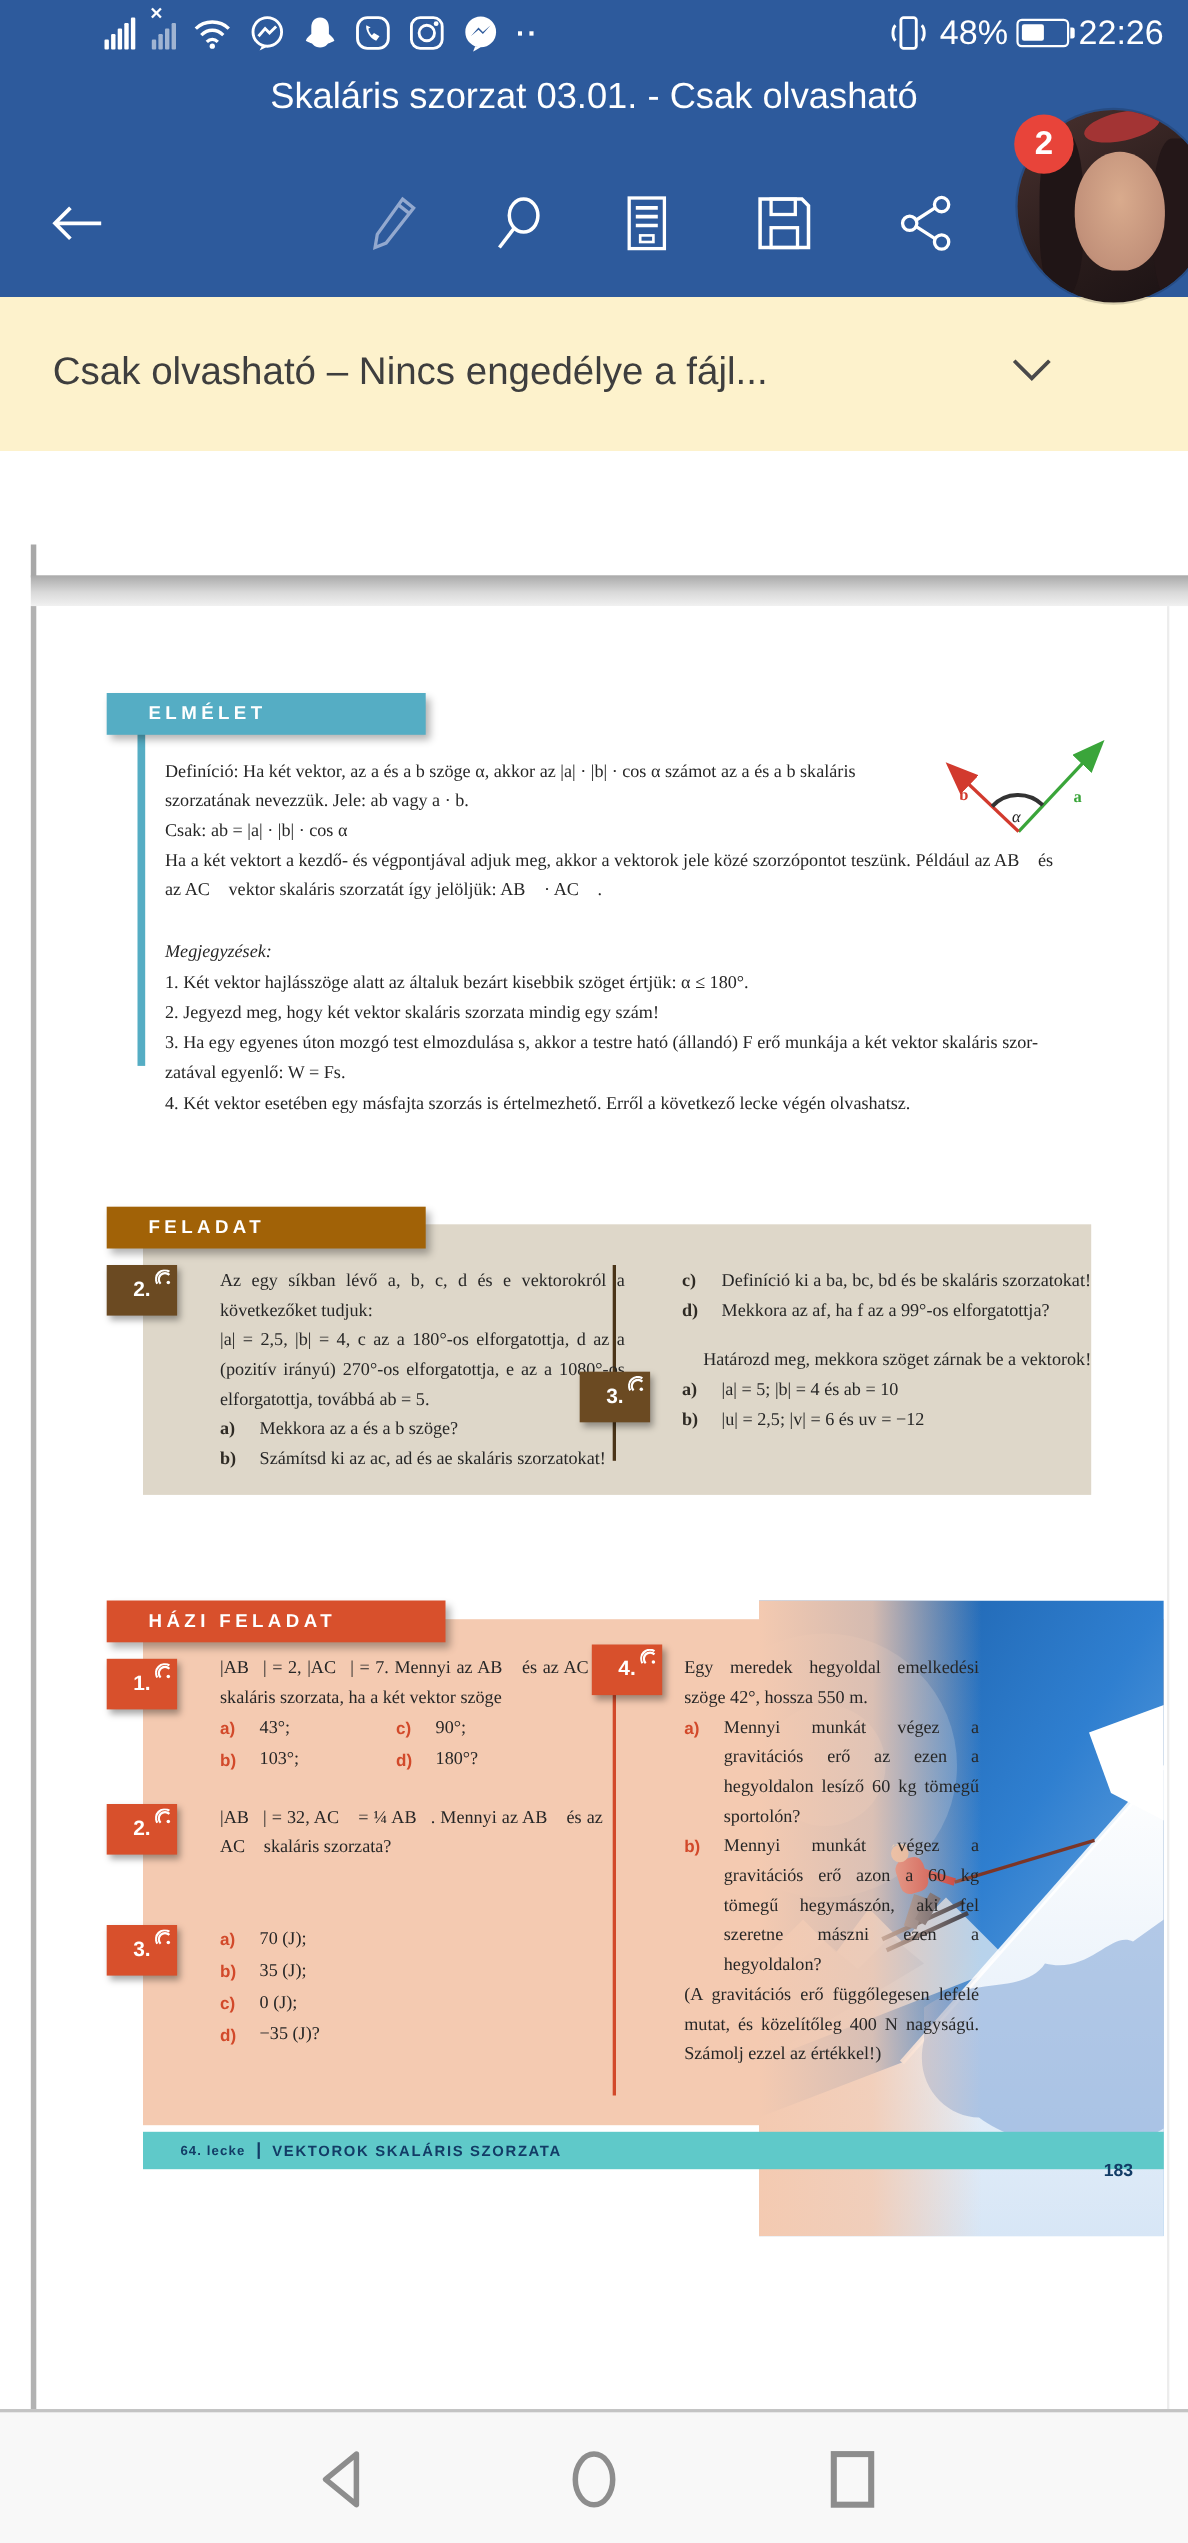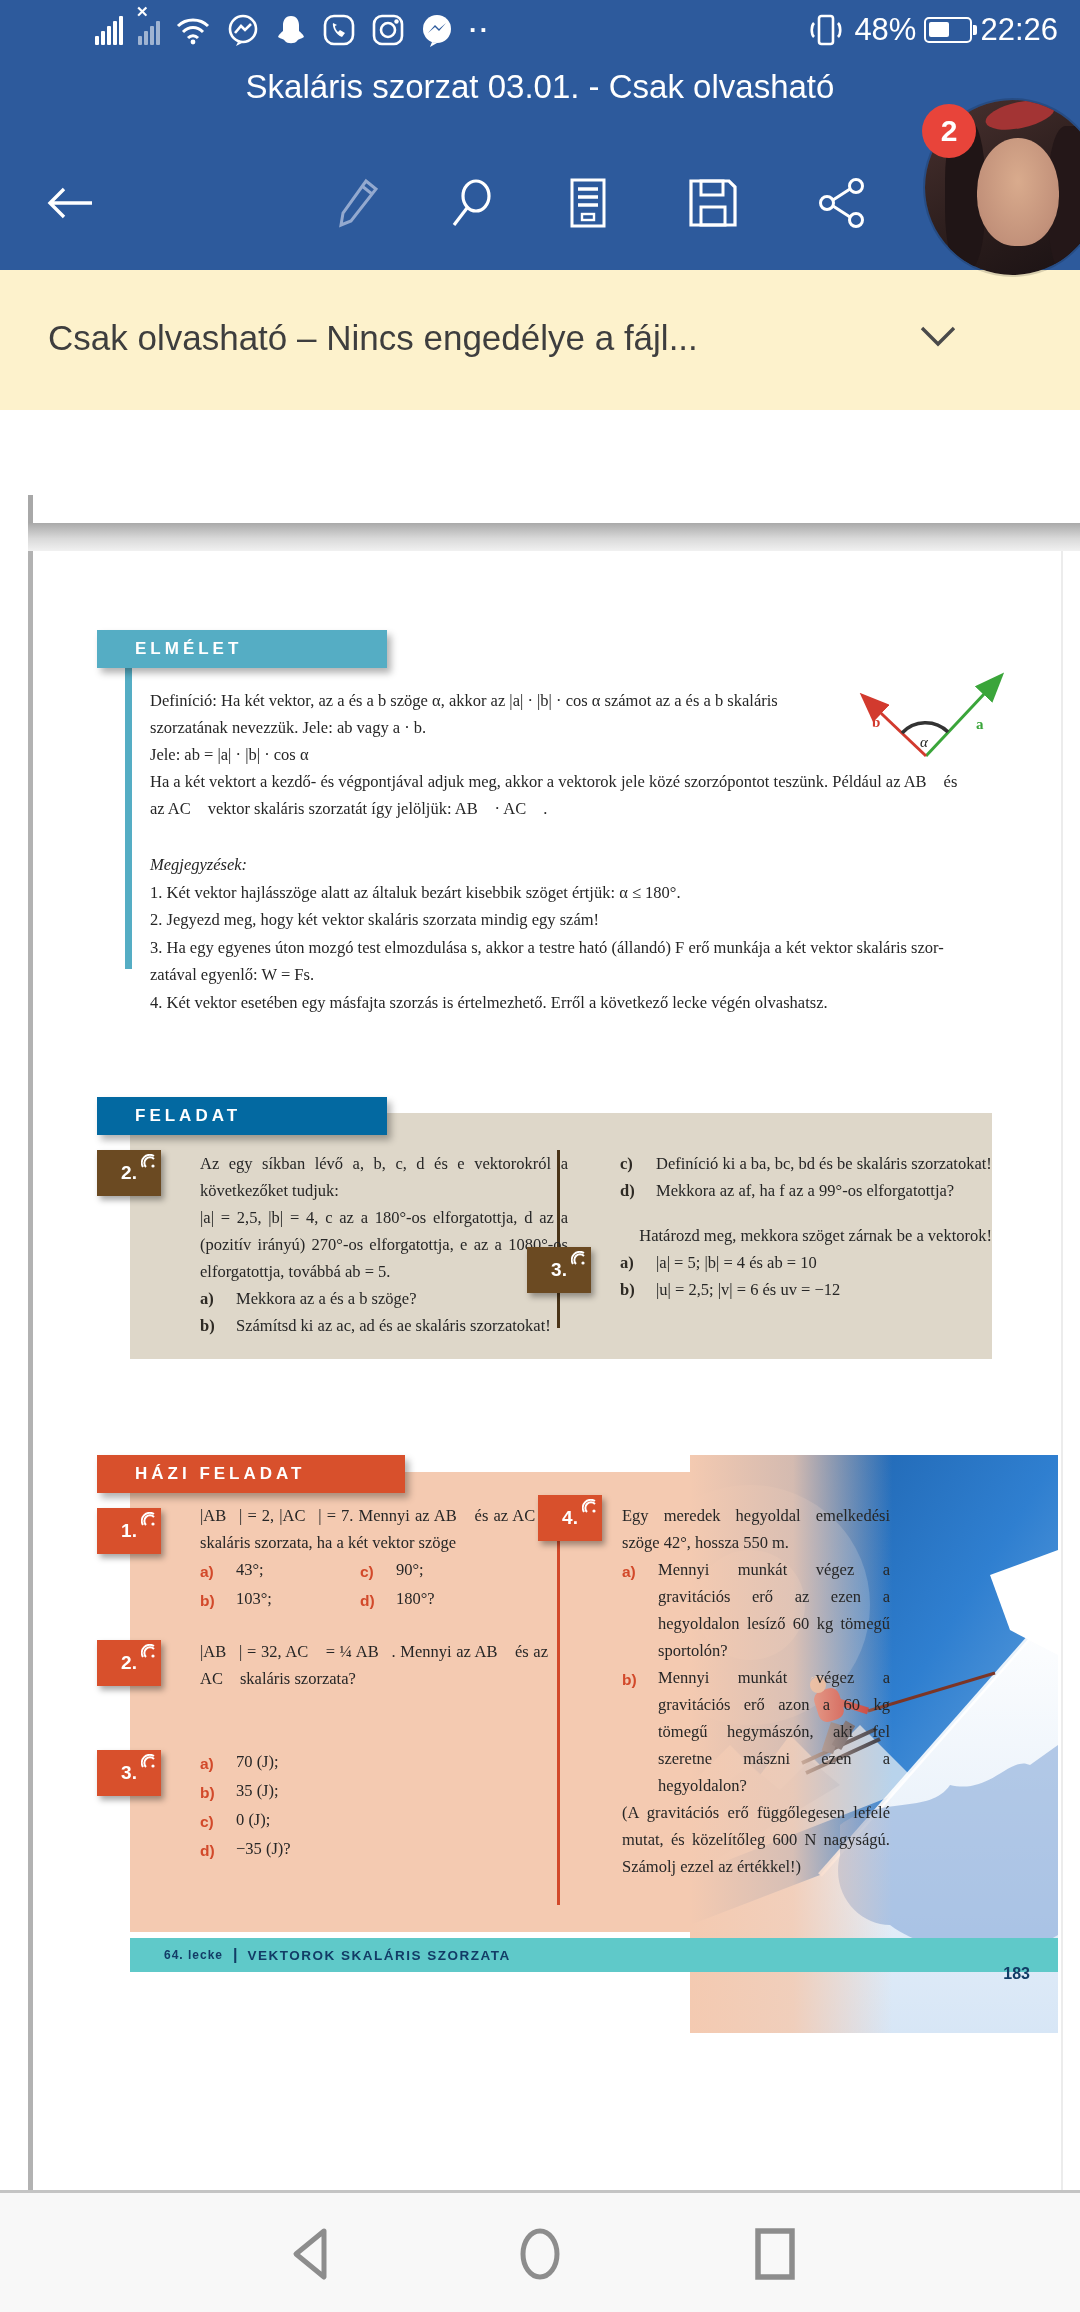--- a/index.html
+++ b/index.html
@@ -48,21 +48,21 @@
   .prev-page-edge { position:absolute; left:28px; top:85px; width:5px; height:30px; background:#a8a8a8; }
   .page-gap { position:absolute; left:28px; top:113px; width:1052px; height:28px;
     background:linear-gradient(180deg,#a9a9a9 0%, #d9d9d9 55%, #f1f1f1 100%); }
   .page { position:absolute; left:28px; top:141px; width:1035px; height:1639px; background:#fff; }
   .page-edge-l { position:absolute; left:0; top:0; width:5px; height:100%; background:#b2b2b2; }
   .page-edge-r { position:absolute; right:0; top:0; width:2px; height:100%; background:#ececec; }
   
   .sec-header { position:absolute; height:38px; color:#fff; font-size:17px; font-weight:bold;
     letter-spacing:4px; line-height:38px; padding-left:38px; box-shadow:4px 5px 7px rgba(0,0,0,.3); z-index:3; }
   .elmelet-h { left:69px; top:79px; width:290px; background:#55adc4; }
-  .feladat-h { left:69px; top:546px; width:290px; background:#0369a1; }
+  .feladat-h { left:69px; top:546px; width:290px; background:#a16207; }
   .hazi-h    { left:69px; top:904px; width:308px; background:#d8502c; }
   .teal-rule { position:absolute; left:97px; top:116px; width:7px; height:302px; background:#55adc4; }
   .serif { font-family:"Liberation Serif", serif; color:#262626; }
   .theory-narrow { position:absolute; left:122px; top:136px; width:760px; font-size:16.5px; line-height:27px; white-space:nowrap; }
   .theory-full { position:absolute; left:122px; top:217px; width:890px; font-size:16.5px; line-height:27px; white-space:nowrap; }
   .vec-diagram { position:absolute; left:810px; top:110px; }
   .notes { position:absolute; left:122px; top:300px; width:890px; font-size:16.5px; line-height:27.5px; }
   .notes .line:first-child { font-style:italic; }
   
   .tan-box { position:absolute; left:102px; top:562px; width:862px; height:246px; background:#ded7c9; z-index:1; }
@@ -242,21 +242,21 @@
 
     <div class="page">
       <div class="page-edge-l"></div>
       <div class="page-edge-r"></div>
 
       <div class="sec-header elmelet-h">ELMÉLET</div>
       <div class="teal-rule"></div>
       <div class="theory-narrow serif">
           <div class="line">Definíció: Ha két vektor, az a és a b szöge α, akkor az |a| · |b| · cos α számot az a és a b skaláris</div>
           <div class="line">szorzatának nevezzük. Jele: ab vagy a · b.</div>
-          <div class="line">Jele: ab = |a| · |b| · cos α</div>
+          <div class="line">Csak: ab = |a| · |b| · cos α</div>
         </div>
       <div class="theory-full serif">
           <div class="line">Ha a két vektort a kezdő- és végpontjával adjuk meg, akkor a vektorok jele közé szorzópontot teszünk. Például az AB⃗ és</div>
           <div class="line">az AC⃗ vektor skaláris szorzatát így jelöljük: AB⃗ · AC⃗ .</div>
         </div>
 
       <svg class="vec-diagram" width="180" height="110" viewBox="0 0 180 110">
         <defs>
           <marker id="ag" markerWidth="10" markerHeight="8" refX="8" refY="4" orient="auto">
               <path d="M0 0 L10 4 L0 8 Z" fill="#3aa53a"></path>
@@ -470,21 +470,21 @@
           <div>
               <div class="opt-row">
                 <span class="opt-label">a)</span>
                 <span class="opt-text">Mennyi munkát végez a gravitációs erő az ezen a hegyoldalon lesíző 60 kg tömegű sportolón?</span>
               </div>
               <div class="opt-row">
                 <span class="opt-label">b)</span>
                 <span class="opt-text">Mennyi munkát végez a gravitációs erő azon a 60 kg tömegű hegymászón, aki fel szeretne mászni ezen a hegyoldalon?</span>
               </div>
             </div>
-          <div>(A gravitációs erő függőlegesen lefelé mutat, és közelítőleg 600 N nagyságú. Számolj ezzel az értékkel!)</div>
+          <div>(A gravitációs erő függőlegesen lefelé mutat, és közelítőleg 400 N nagyságú. Számolj ezzel az értékkel!)</div>
         </div>
       </div>
 
       <div class="pfoot">
         <span class="lesson">64. lecke</span>
         <span class="sep">|</span>
         <span class="chapter">VEKTOROK SKALÁRIS SZORZATA</span>
         <span class="pnum">183</span>
       </div>
     </div>

